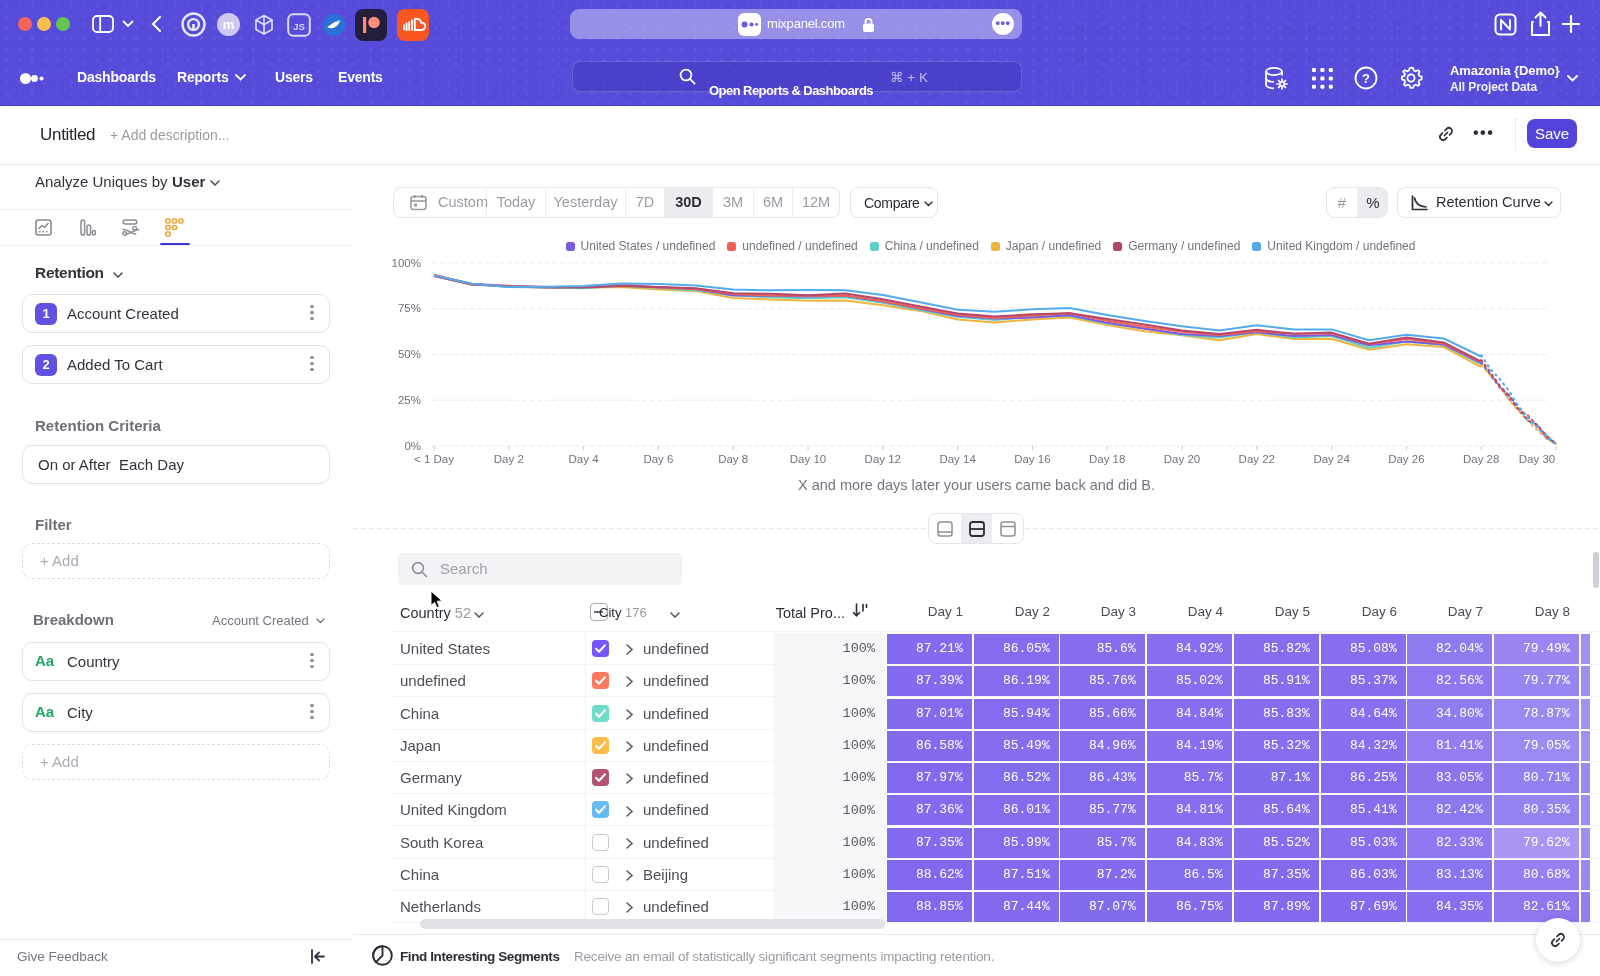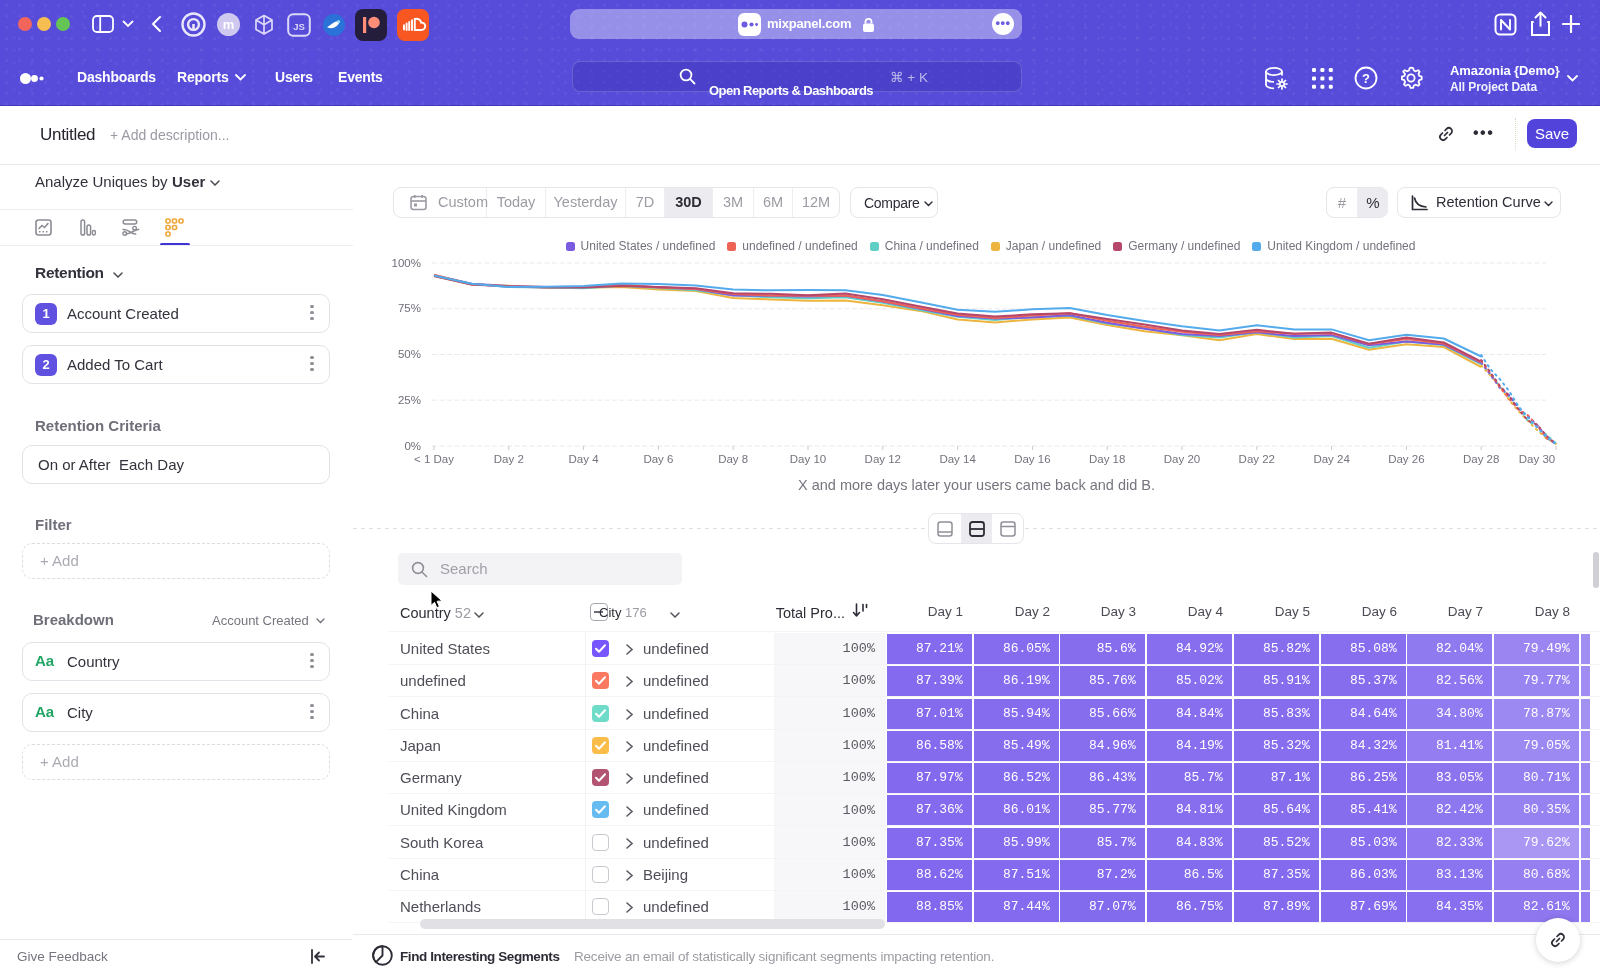--- a/index.html
+++ b/index.html
@@ -11,21 +11,21 @@
   #chrome { position:absolute; left:0; top:0; width:1600px; height:106px; background:#574cda;
     background-image:radial-gradient(circle, rgba(255,255,255,.055) 1.2px, transparent 1.6px),
                      radial-gradient(circle, rgba(140,170,255,.075) 1.2px, transparent 1.6px);
     background-size:13px 11px, 17px 13px; background-position:0 0, 6px 5px; }
   #chrome::after { content:""; position:absolute; left:0; bottom:0; width:100%; height:1px; background:rgba(30,20,120,.35); }
   .tl { position:absolute; top:17px; width:14px; height:14px; border-radius:50%; }
   .exticon { position:absolute; top:10px; }
   #urlbar { position:absolute; left:570px; top:9px; width:452px; height:30px; border-radius:9px;
     background:rgba(255,255,255,.38); }
   #urlbar .fav { position:absolute; left:168px; top:4px; width:23px; height:23px; border-radius:6px; background:#fff; }
-  #urlbar .txt { position:absolute; left:197px; top:7px; color:#fff; font-size:13px; font-weight:700; letter-spacing:-.2px; }
+  #urlbar .txt { position:absolute; left:197px; top:7px; color:#fff; font-size:13px; font-weight:400; letter-spacing:-.2px; }
   #urlbar .lock { position:absolute; left:292px; top:8px; }
   #urlbar .more { position:absolute; right:8px; top:4px; width:22px; height:22px; border-radius:50%; background:#fdfdfe;
     color:#6b5fe0; text-align:center; line-height:20px; font-size:13px; font-weight:700; letter-spacing:.5px;}
   .navlink { position:absolute; top:69px; color:#fff; font-size:14px; font-weight:700; letter-spacing:-.2px; }
   #appsearch { position:absolute; left:572px; top:61px; width:450px; height:31px; border-radius:8px;
     background:rgba(40,28,150,.25); box-shadow:inset 0 0 0 1px rgba(255,255,255,.18); }
   #appsearch .ph { position:absolute; left:137px; top:7px; color:#fff; font-size:13px; font-weight:700; letter-spacing:-.55px;margin-top:15px; }
   #appsearch .kbd { position:absolute; left:318px; top:8px; color:rgba(255,255,255,.62); font-size:13.5px; }
   .whoname { position:absolute; left:1450px; top:63px; color:#fff; font-size:13px; font-weight:700; letter-spacing:-.1px; }
   .whosub  { position:absolute; left:1450px; top:80px; color:#fff; font-size:12px; font-weight:700; opacity:.92; letter-spacing:-.1px; }

